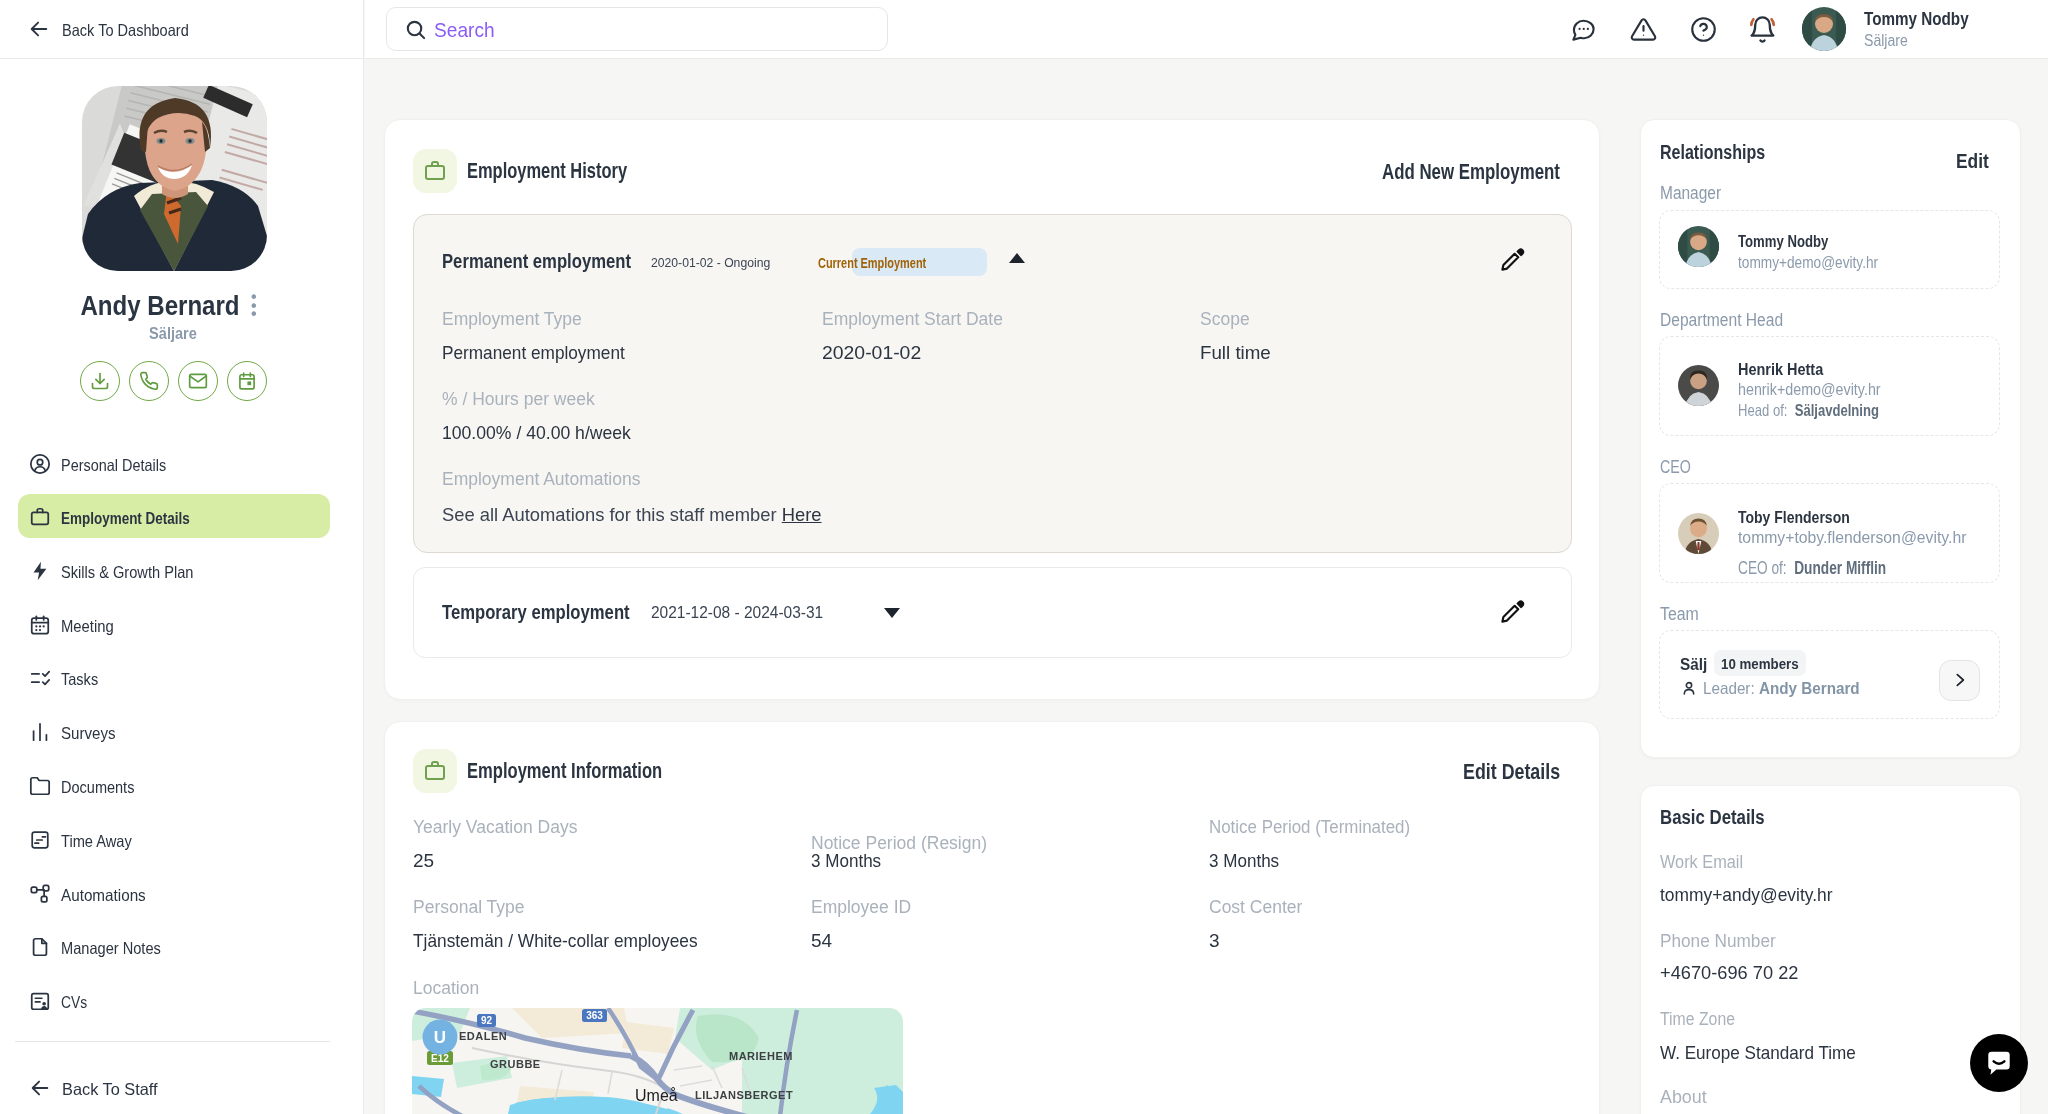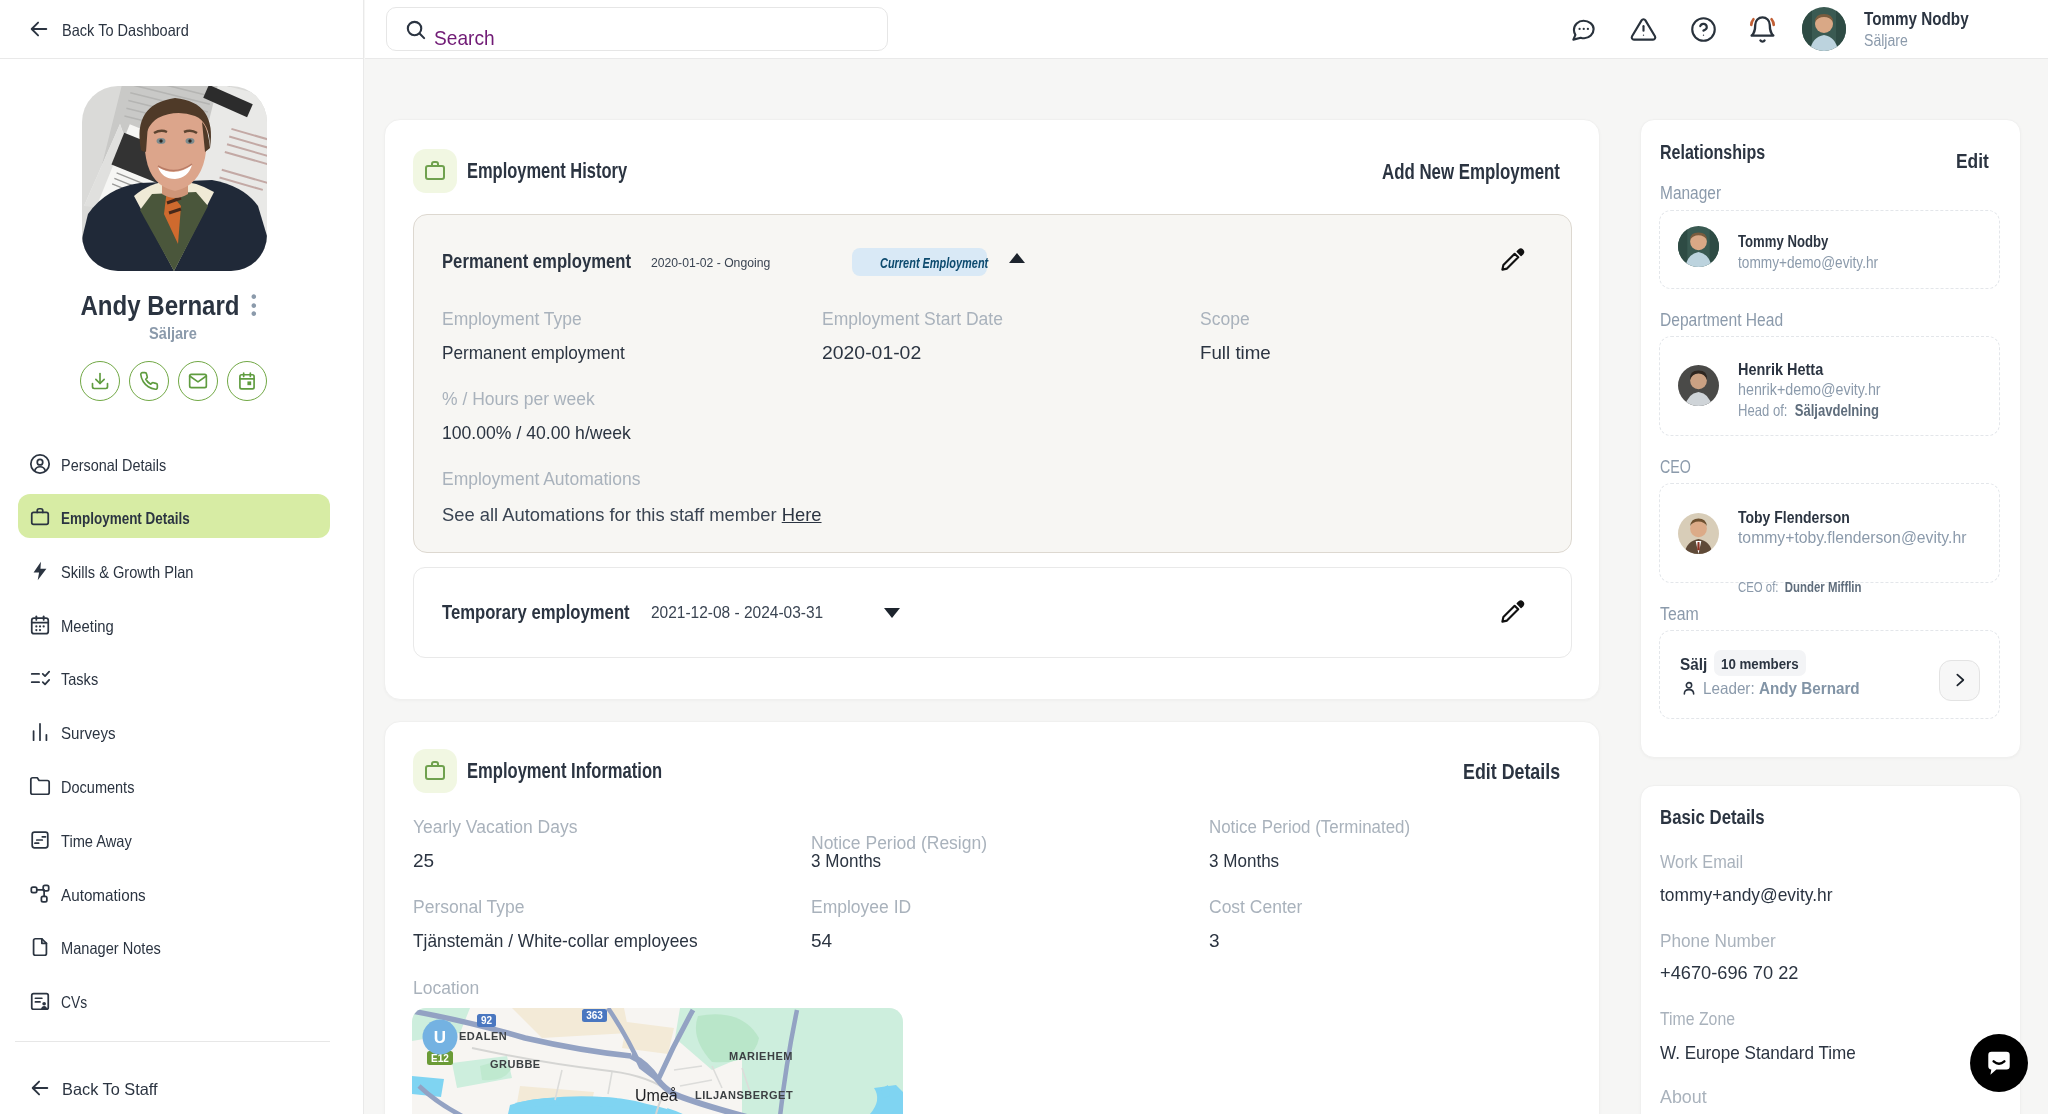--- a/index.html
+++ b/index.html
@@ -178,21 +178,21 @@
     </svg>
   <div class="abs cv" style="left:62px;top:1089px;font-size:16.5px;"><span class="fit" style="--w: 96; transform: scaleX(0.989691);">Back To Staff</span></div>
 </div>
 
 <div class="abs" style="left:365px;top:0;width:1683px;height:59px;background:#fff;border-bottom:1px solid #e9e9e9;"></div>
 <div class="abs" style="left:386px;top:7px;width:502px;height:44px;background:#fff;border:1px solid #e6e6e6;border-radius:10px;"></div>
 <svg class="abs" style="left:404px;top:18px;" width="23" height="23" viewBox="0 0 24 24" fill="none" stroke="#2b3441" stroke-width="2.2" stroke-linecap="round">
     <circle cx="11" cy="11" r="7"></circle>
     <line x1="16.5" y1="16.5" x2="21" y2="21"></line>
   </svg>
-<div class="abs cv" style="left:434px;top:38px;font-size:21px;color:#701a75;"><span class="fit" style="--w: 61; transform: scaleX(0.910448);">Search</span></div>
+<div class="abs cv" style="left:434px;top:30px;font-size:21px;color:#8b5cf6;"><span class="fit" style="--w: 61; transform: scaleX(0.910448);">Search</span></div>
 
 <svg class="abs" style="left:1570px;top:16px;" width="27" height="27" viewBox="0 0 24 24" fill="none" stroke="#29323c" stroke-width="1.9" stroke-linecap="round" stroke-linejoin="round">
     <path d="M21 11.5a8.38 8.38 0 0 1-8.5 8.3 9 9 0 0 1-3-.5L3 21l1.8-4.2a8 8 0 0 1-1.3-4.3C3.5 7.9 7.3 4.2 12 4.2s9 3.3 9 7.3z"></path>
     <circle cx="8.5" cy="11.5" r="1" fill="#29323c" stroke="none"></circle>
     <circle cx="12.2" cy="11.5" r="1" fill="#29323c" stroke="none"></circle>
     <circle cx="15.9" cy="11.5" r="1" fill="#29323c" stroke="none"></circle>
   </svg>
 <svg class="abs" style="left:1630px;top:16px;" width="27" height="27" viewBox="0 0 24 24" fill="none" stroke="#29323c" stroke-width="1.9" stroke-linecap="round" stroke-linejoin="round">
     <path d="M10.29 3.86L1.82 18a2 2 0 0 0 1.71 3h16.94a2 2 0 0 0 1.71-3L13.71 3.86a2 2 0 0 0-3.42 0z"></path>
     <line x1="12" y1="9" x2="12" y2="13"></line>
@@ -226,21 +226,21 @@
     <rect x="3" y="7" width="18" height="13" rx="2"></rect>
     <path d="M9 7 V5 a2 2 0 0 1 2-2 h2 a2 2 0 0 1 2 2 V7"></path>
   </svg>
 <div class="abs cv h" style="left:467px;top:171px;"><span class="fit" style="--w: 160; transform: scaleX(0.76555);">Employment History</span></div>
 <div class="abs cv h" style="right:488px;top:172px;"><span class="fit fr" style="--w: 178; transform: scaleX(0.784141);">Add New Employment</span></div>
 
 <div class="abs" style="left:413px;top:214px;width:1159px;height:339px;background:#f7f6f3;border:1px solid #ddd8d0;border-radius:14px;"></div>
 <div class="abs cv" style="left:442px;top:261px;font-size:21px;font-weight:bold;"><span class="fit" style="--w: 189; transform: scaleX(0.794118);">Permanent employment</span></div>
 <div class="abs cv" style="left:651px;top:262px;font-size:13px;color:#3a4452;"><span class="fit" style="--w: 179; transform: scaleX(0.937173);">2020-01-02 - Ongoing</span></div>
 <div class="abs" style="left:852px;top:248px;width:135px;height:28px;background:#d9e9f6;border-radius:8px;"></div>
-<div class="abs cv" style="left:880px;top:262px;font-size:15px;font-weight:bold;color:#0c4a6e;font-style:italic;"><span class="fit" style="--w: 108; transform: scaleX(0.72973);">Current Employment</span></div>
+<div class="abs cv" style="left:818px;top:262px;font-size:15px;font-weight:bold;color:#a16207;"><span class="fit" style="--w: 108; transform: scaleX(0.72973);">Current Employment</span></div>
 <div class="abs" style="left:1009px;top:253px;width:0;height:0;border-left:8.5px solid transparent;border-right:8.5px solid transparent;border-bottom:10px solid #1d242d;"></div>
 <svg class="abs" style="left:1499px;top:246px;" width="27" height="27" viewBox="0 0 24 24" fill="none" stroke="#111" stroke-width="1.9" stroke-linecap="round" stroke-linejoin="round">
     <path d="M13.9 6.9 L3.9 16.9 L3 21 L7.1 20.1 L17.1 10.1 Z" stroke-width="1.9"></path>
     <path d="M16.2 4.9 L17.8 3.3 a2.5 2.5 0 0 1 3.5 3.5 L19.6 8.4 Z" fill="#111" stroke="#111" stroke-width="1.2"></path>
   </svg>
 
 <div class="abs cv lbl" style="left:442px;top:319px;">Employment Type</div>
 <div class="abs cv lbl" style="left:822px;top:319px;">Employment Start Date</div>
 <div class="abs cv lbl" style="left:1200px;top:319px;">Scope</div>
 <div class="abs cv val" style="left:442px;top:353px;"><span class="fit" style="--w: 183; transform: scaleX(0.905941);">Permanent employment</span></div>
@@ -361,21 +361,21 @@
 <svg class="abs" style="left:1678px;top:513px;border-radius:50%;" width="41" height="41" viewBox="0 0 44 44">
     <rect width="44" height="44" fill="#d8cdb8"></rect>
     <path d="M7 44 Q 9 30 22 28 Q 35 30 37 44 Z" fill="#5f4a38"></path>
     <path d="M 19 30 L 22 44 L 25 30 Z" fill="#fff"></path>
     <path d="M 21 31 L 23 31 L 23.5 40 L 20.5 40 Z" fill="#8a3324"></path>
     <circle cx="22" cy="17" r="9" fill="#dcab88"></circle>
     <path d="M 13 14 Q 14 6 22 6 Q 30 6 31 14 Q 28 9 22 9 Q 16 9 13 14 Z" fill="#6e5130"></path>
   </svg>
 <div class="abs cv b" style="left:1738px;top:517px;font-size:16.5px;"><span class="fit" style="--w: 112; transform: scaleX(0.848485);">Toby Flenderson</span></div>
 <div class="abs cv gray" style="left:1738px;top:537px;font-size:16.5px;"><span class="fit" style="--w: 228; transform: scaleX(0.953975);">tommy+toby.flenderson@evity.hr</span></div>
-<div class="abs cv" style="left:1738px;top:586px;font-size:15px;color:#8b9aab;text-align:center;"><span class="fit" style="--w: 136; transform: scaleX(0.759777);">CEO of: &nbsp;<span class="b" style="color:#5f6d7c;">Dunder Mifflin</span></span></div>
+<div class="abs cv" style="left:1738px;top:568px;font-size:18px;color:#8b9aab;text-align:center;"><span class="fit" style="--w: 136; transform: scaleX(0.759777);">CEO of: &nbsp;<span class="b" style="color:#5f6d7c;">Dunder Mifflin</span></span></div>
 
 <div class="abs cv gray" style="left:1660px;top:614px;font-size:17.5px;"><span class="fit" style="--w: 39; transform: scaleX(0.906977);">Team</span></div>
 <div class="abs" style="left:1659px;top:630px;width:341px;height:89px;border:1px dashed #e3e6ea;border-radius:12px;"></div>
 <div class="abs cv b" style="left:1680px;top:664px;font-size:16.5px;"><span class="fit" style="--w: 27; transform: scaleX(0.931034);">Sälj</span></div>
 <div class="abs" style="left:1714px;top:650px;width:92px;height:26px;background:#f3f4f6;border-radius:7px;"></div>
 <div class="abs cv" style="left:1721px;top:664px;font-size:14.5px;font-weight:bold;"><span class="fit" style="--w: 78; transform: scaleX(0.917647);">10 members</span></div>
 <svg class="abs" style="left:1681px;top:680px;" width="16" height="16" viewBox="0 0 24 24" fill="none" stroke="#2b3441" stroke-width="2.4" stroke-linecap="round">
     <circle cx="12" cy="8" r="4"></circle>
     <path d="M5 21 Q 5 14.5 12 14.5 Q 19 14.5 19 21"></path>
   </svg>

